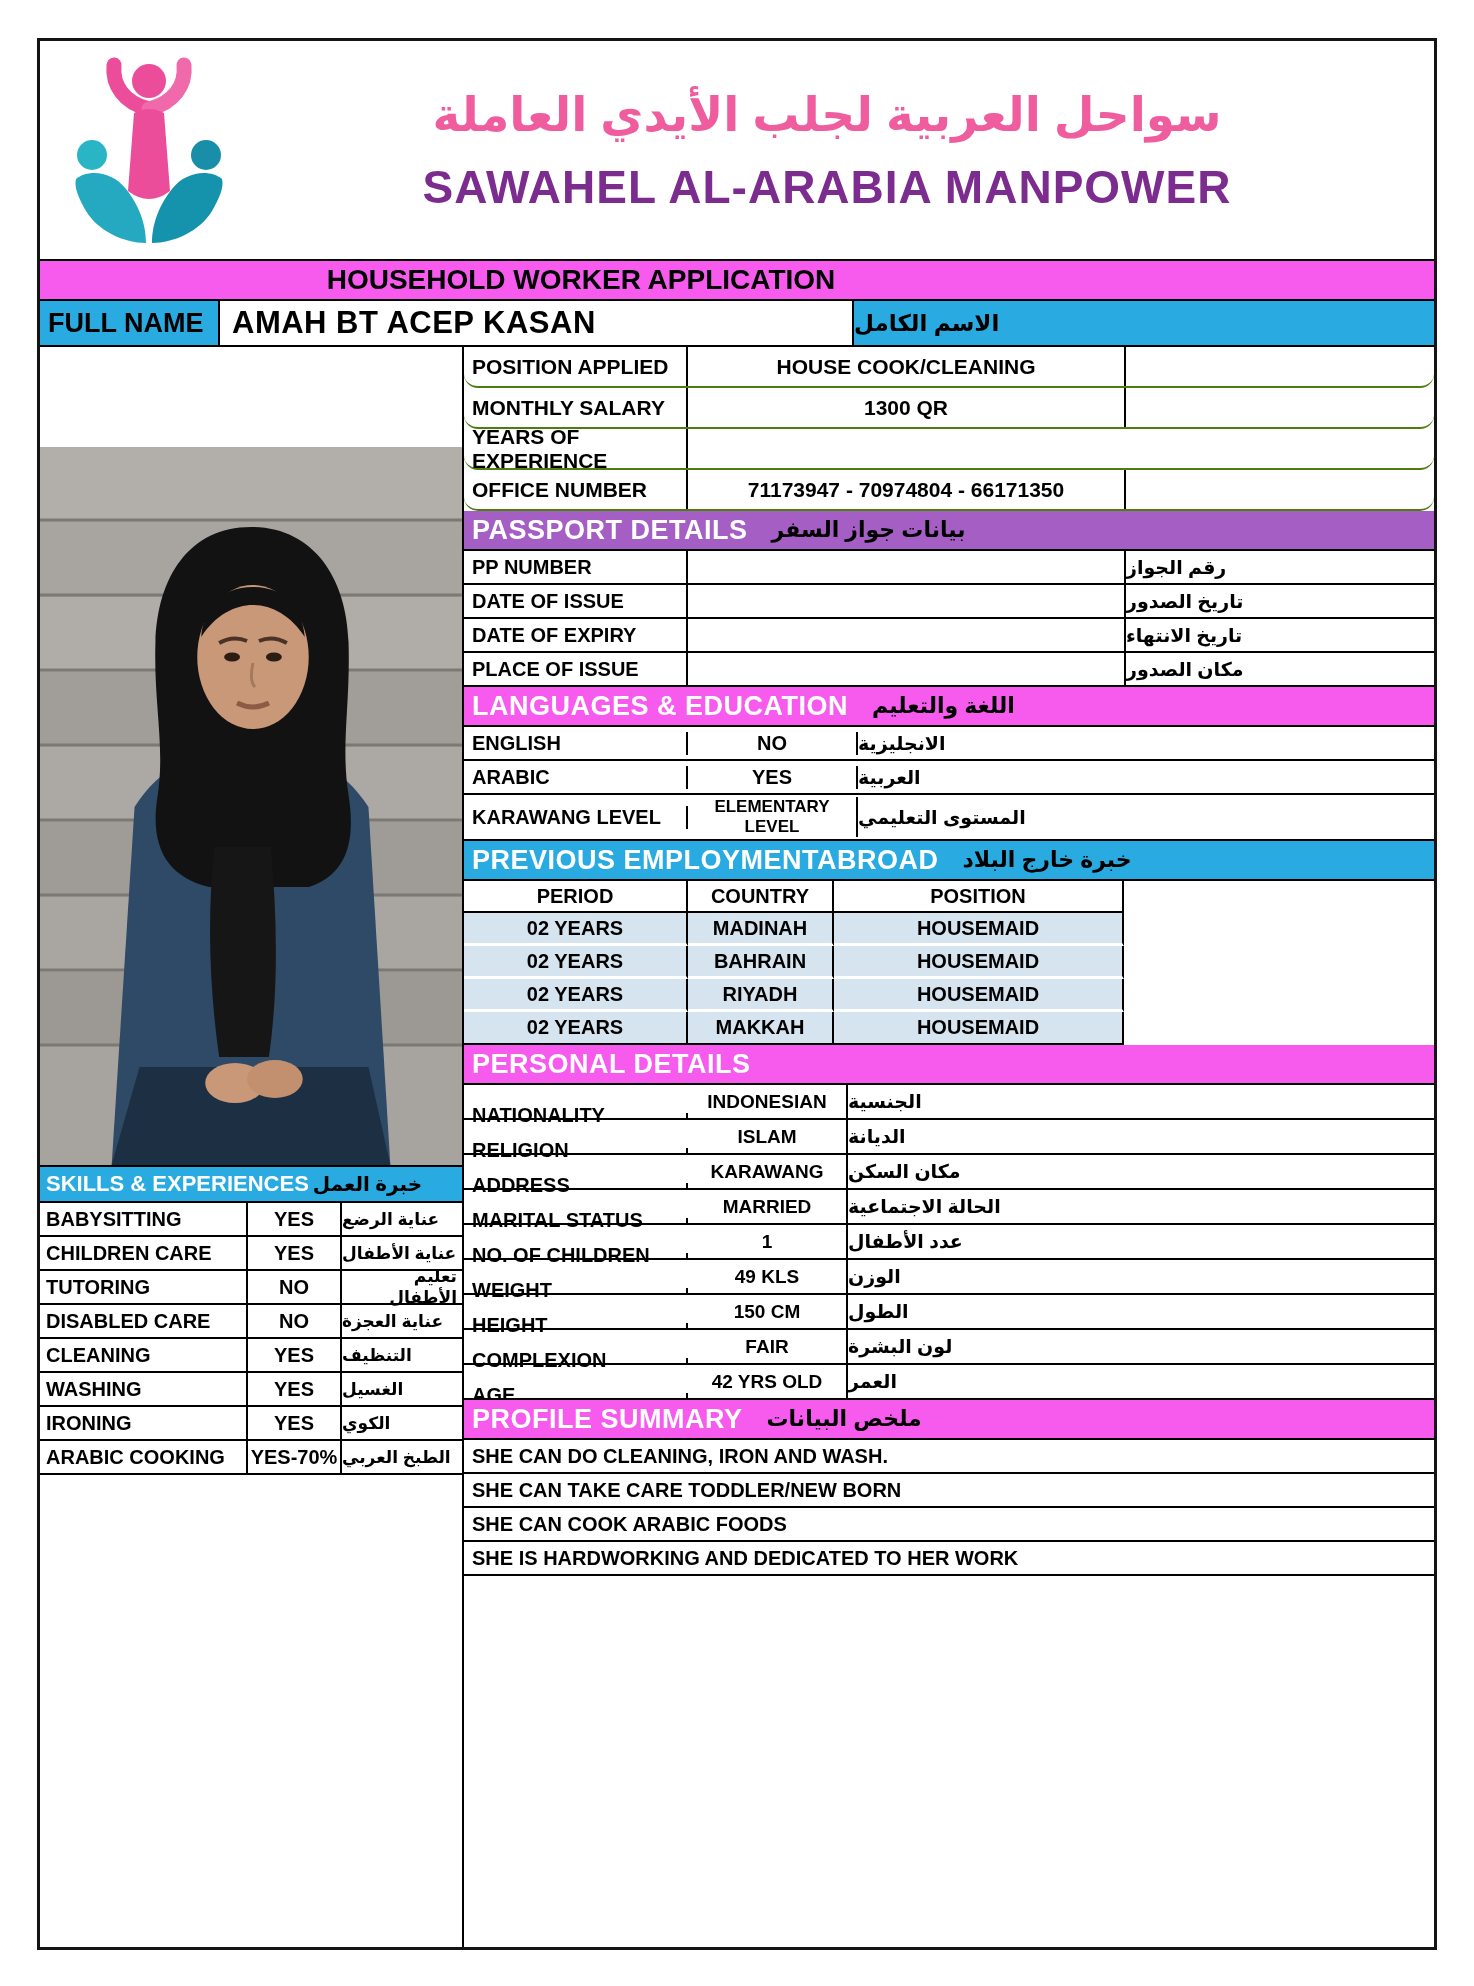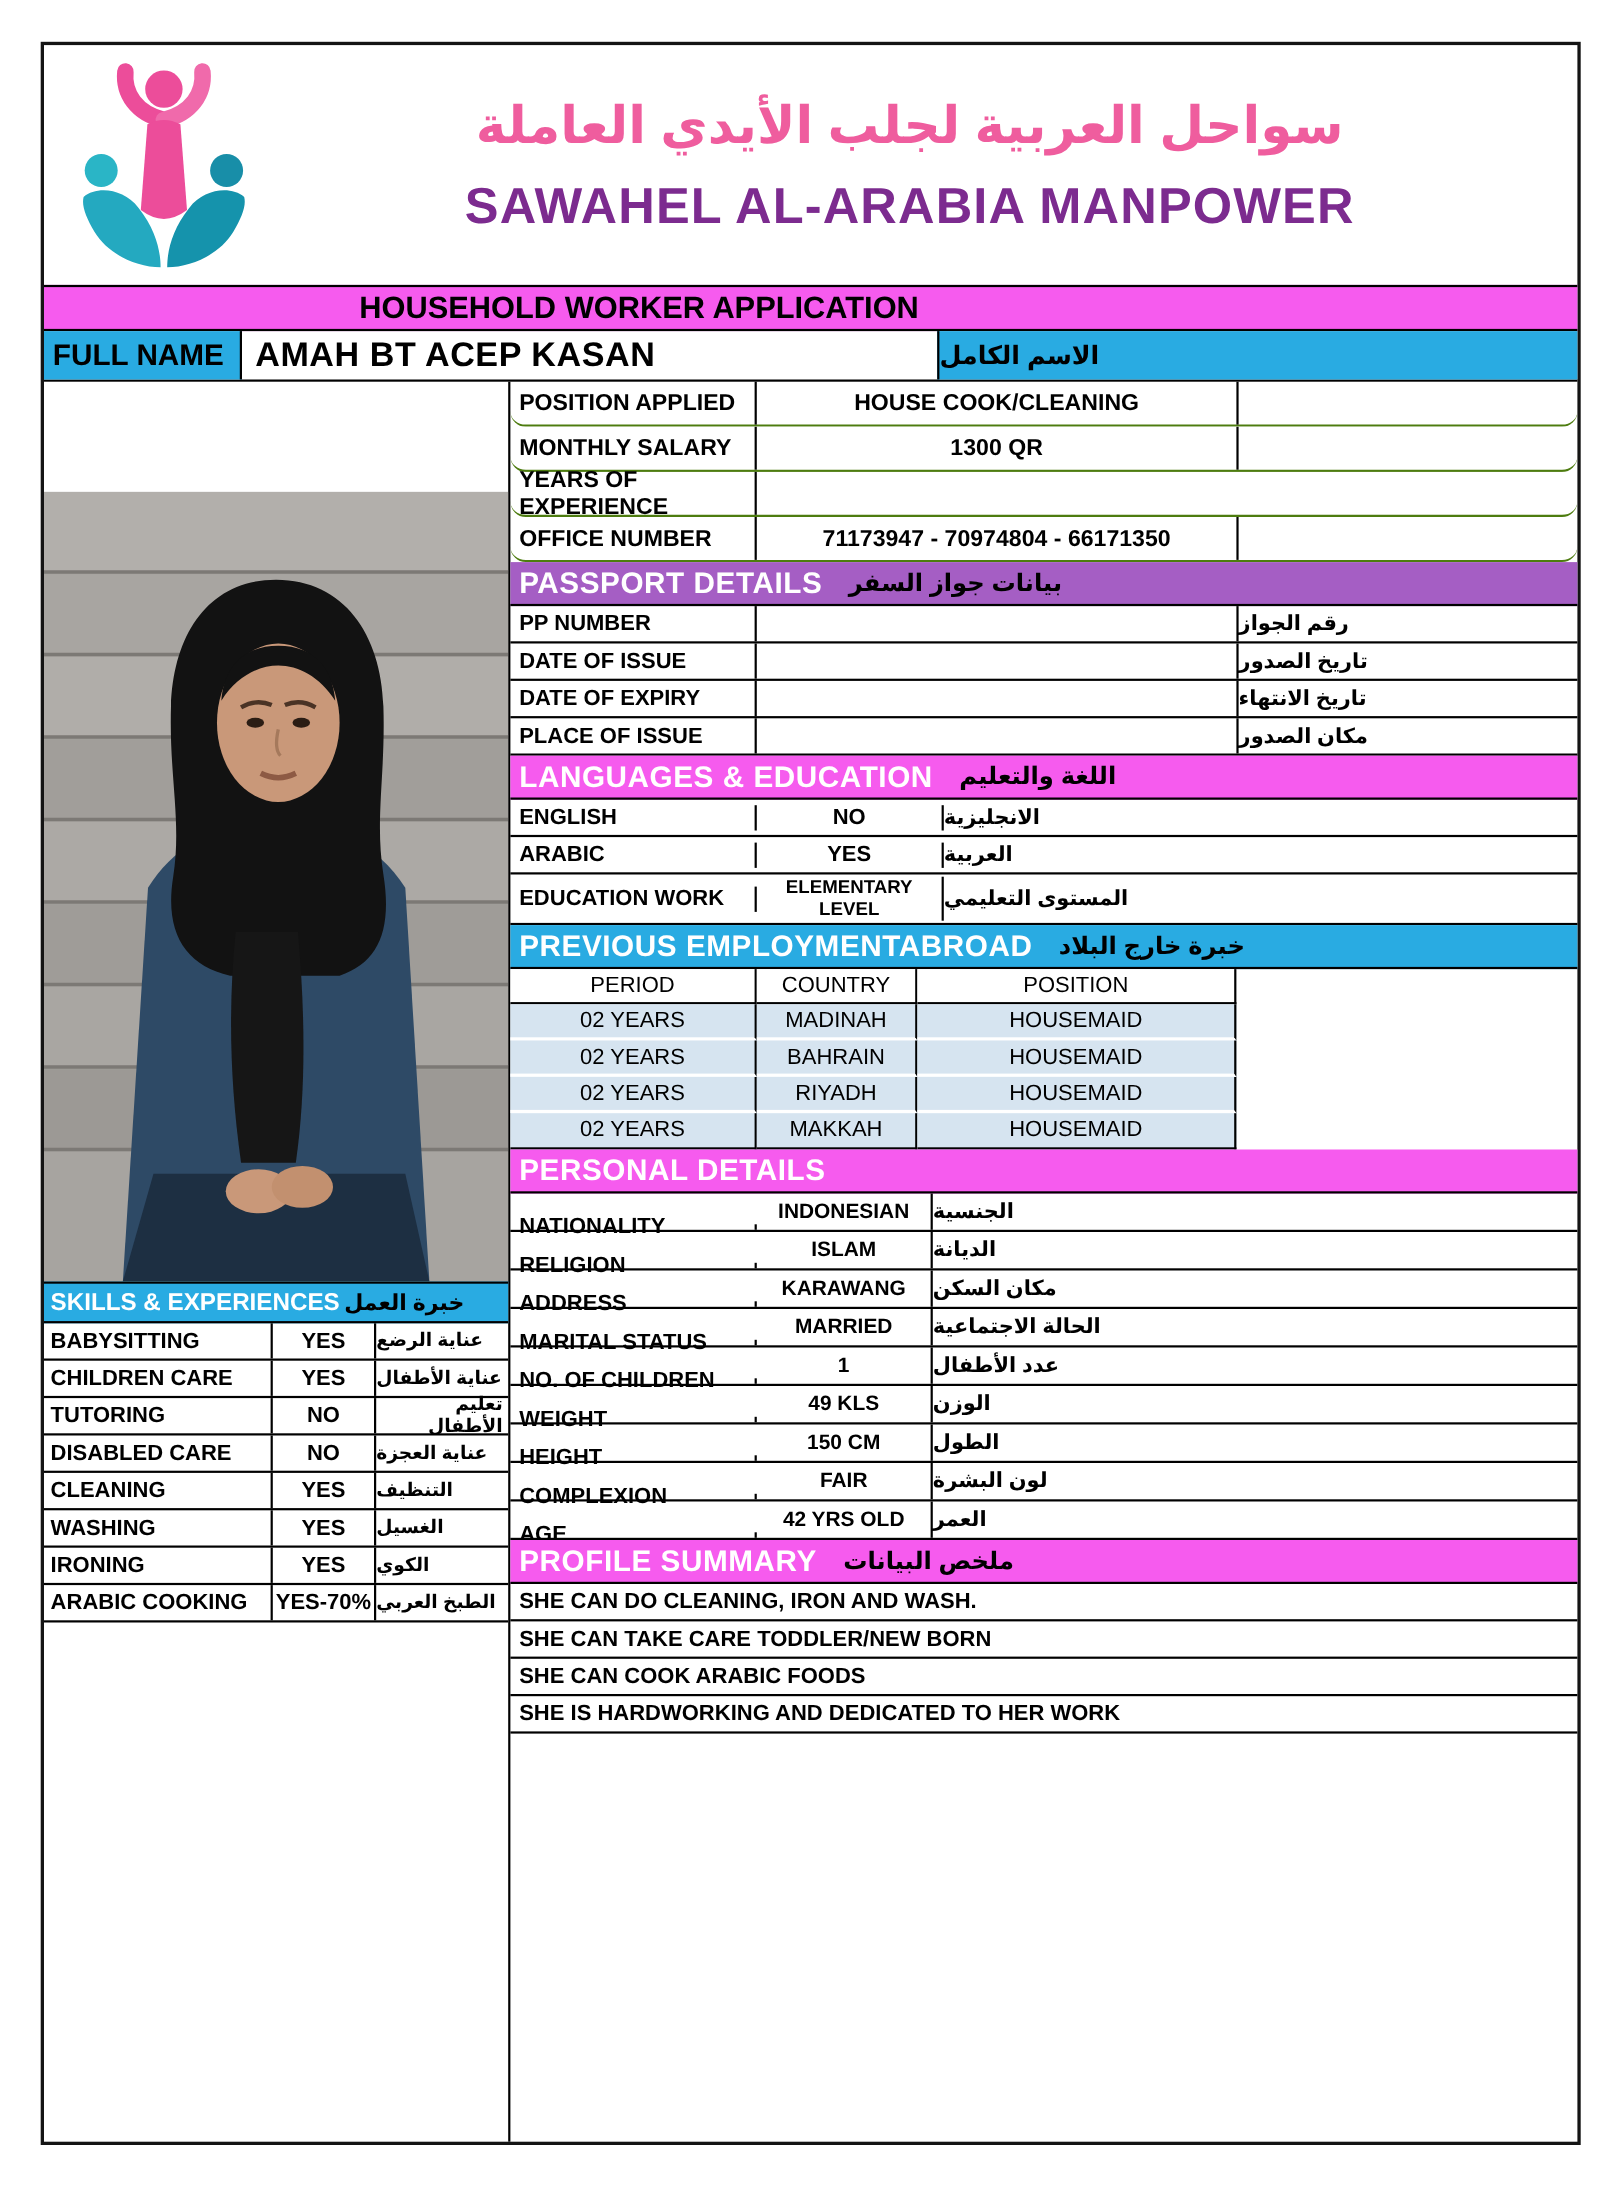--- a/index.html
+++ b/index.html
@@ -86,21 +86,21 @@
   .pp-value{ width:438px; flex:none; border-right:2px solid #000; }
   .pp-arabic{ flex:1; display:flex; align-items:center; justify-content:flex-end; padding-right:20px; font-size:19px; direction:rtl; }
   
   .lang-row{ height:34px; flex:none; display:flex; border-bottom:2px solid #000; font-weight:bold;align-items:center; }
   .lang-row.edu{ height:46px; }
   .lang-label{ width:224px; flex:none; border-right:2px solid #000; display:flex; align-items:center; padding-left:8px; font-size:20px; }
   .lang-value{ width:170px; flex:none; border-right:2px solid #000; display:flex; align-items:center; justify-content:center; font-size:20px; text-align:center; }
   .lang-row.edu .lang-value{ font-size:17px; line-height:1.2; padding:0 26px; }
   .lang-arabic{ flex:1; display:flex; align-items:center; justify-content:flex-end; padding-right:10px; font-size:19px; direction:rtl; }
   
-  .emp-row{ height:32px; flex:none; display:flex; font-weight:normal; }
+  .emp-row{ height:32px; flex:none; display:flex; font-weight:bold; }
   .emp-row.data{ height:33px; }
   .emp-c{ display:flex; align-items:center; justify-content:center; border-right:2px solid #000; font-size:20px; }
   .emp-period{ width:224px; flex:none; }
   .emp-country{ width:146px; flex:none; }
   .emp-position{ width:290px; flex:none; }
   .emp-row.head .emp-c{ background:#fff; border-bottom:2px solid #000; }
   .emp-row.data .emp-c{ background:var(--ltblue); border-bottom:3px solid #fff; }
   .emp-row.data.last .emp-c{ border-bottom:2px solid #000; }
   
   .per-row{ height:35px; flex:none; display:flex; border-bottom:2px solid #000; font-weight:bold; }
@@ -297,21 +297,21 @@
         <div class="lang-label">ENGLISH</div>
         <div class="lang-value">NO</div>
         <div class="lang-arabic">الانجليزية</div>
       </div>
       <div class="lang-row">
         <div class="lang-label">ARABIC</div>
         <div class="lang-value">YES</div>
         <div class="lang-arabic">العربية</div>
       </div>
       <div class="lang-row edu">
-        <div class="lang-label">EDUCATION WORK</div>
+        <div class="lang-label">KARAWANG LEVEL</div>
         <div class="lang-value">ELEMENTARY LEVEL</div>
         <div class="lang-arabic">المستوى التعليمي</div>
       </div>
 
       <div class="sec-banner cyanbg">
         <span class="banner-latin">PREVIOUS EMPLOYMENTABROAD</span>
         <span class="banner-arabic">خبرة خارج البلاد</span>
       </div>
       <div class="emp-row head">
         <div class="emp-c emp-period">PERIOD</div>

